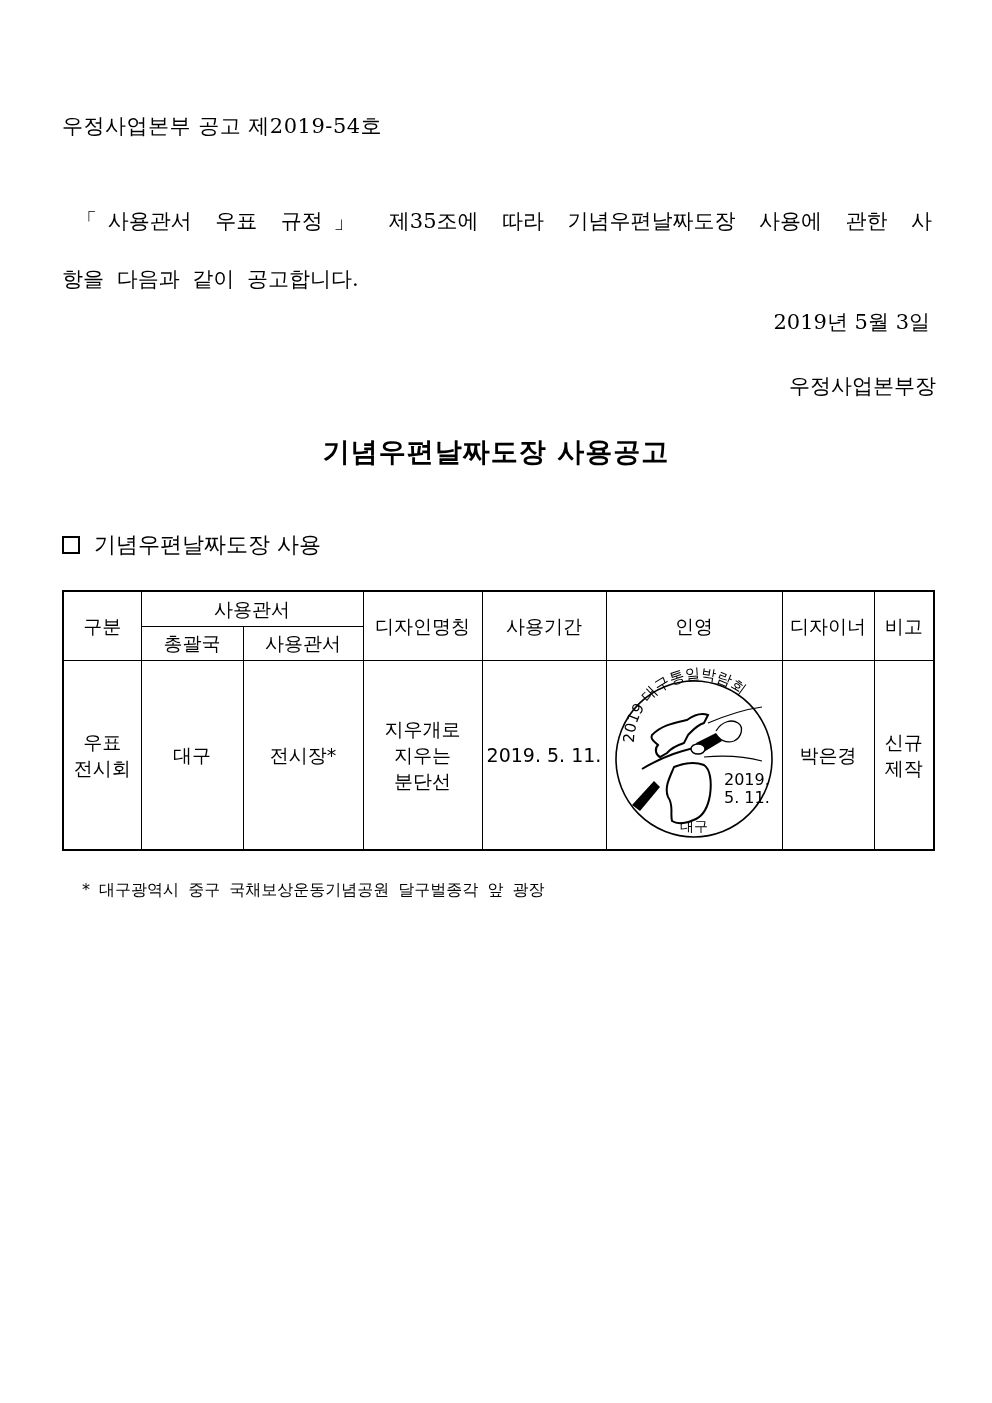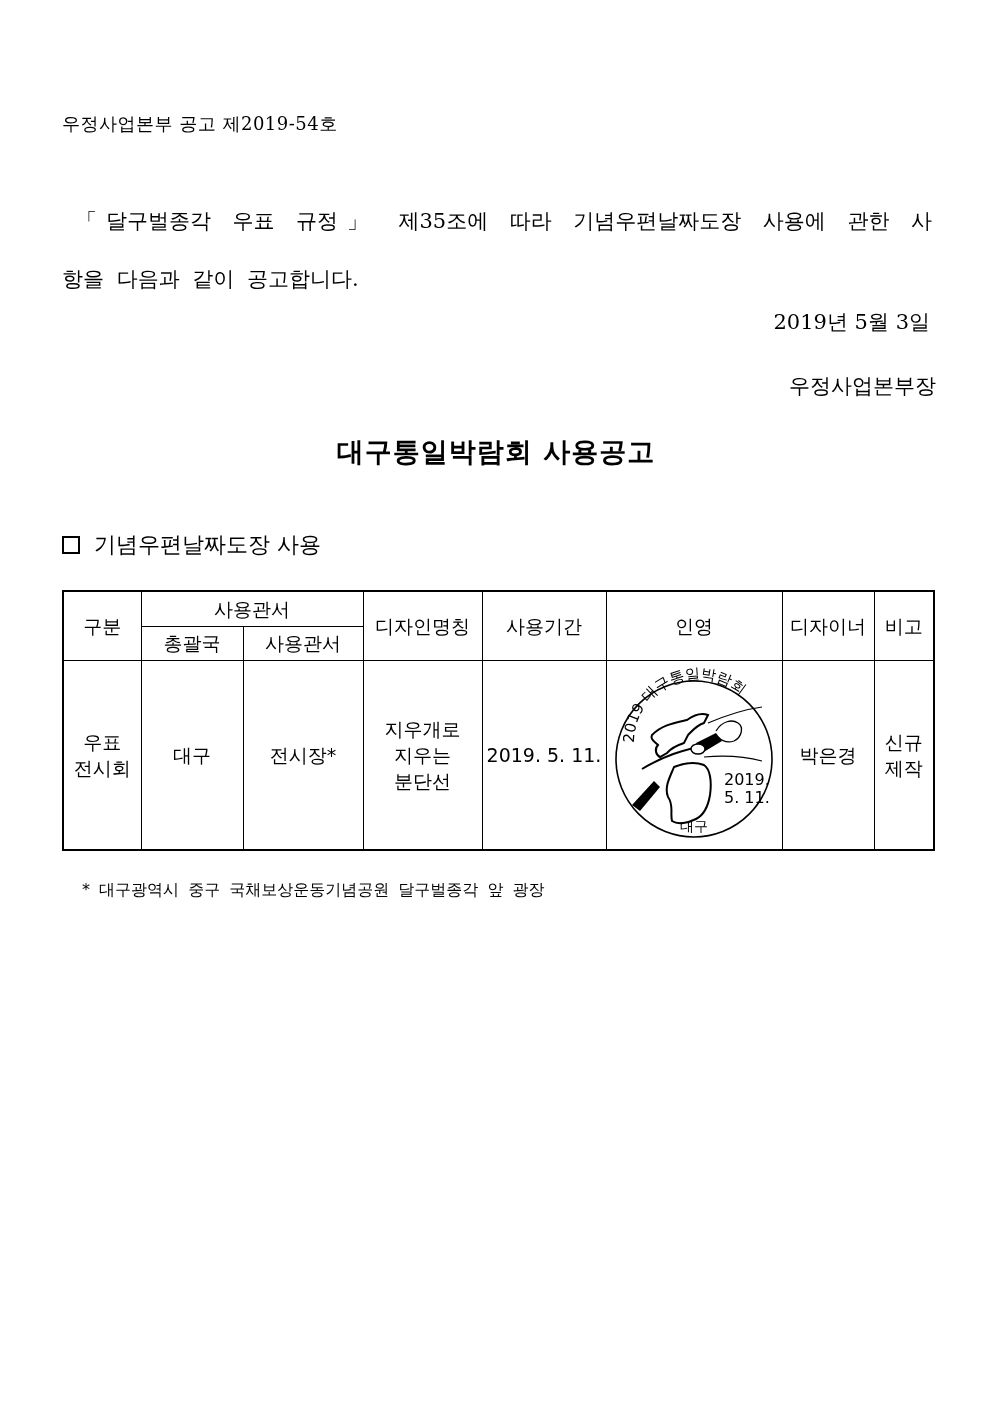--- a/index.html
+++ b/index.html
@@ -1,20 +1,20 @@
 <!DOCTYPE html>
 <html><head>
 <meta charset="utf-8">
 <style>
   html, body { margin: 0; padding: 0; background: #ffffff; }
   body { width: 992px; height: 1403px; position: relative; overflow: hidden; color: #000; }
   .serif { font-family: "DejaVu Serif", "Liberation Serif", serif; }
   .sans { font-family: "DejaVu Sans", "Liberation Sans", sans-serif; }
 
-  .doc-number { position: absolute; left: 62px; top: 112px; font-size: 18px; letter-spacing: 0.5px; }
+  .doc-number { position: absolute; left: 62px; top: 112px; font-size: 21px; letter-spacing: 0.5px; }
   .intro { position: absolute; left: 62px; top: 192px; width: 870px; font-size: 21px; line-height: 58px; text-align: justify; text-align-last: left; word-spacing: 6px; }
   .intro .l1 { display: block; text-align: justify; text-align-last: justify; padding-left: 14px; }
   .date { position: absolute; right: 62px; top: 308px; font-size: 21px; text-align: right; }
   .issuer { position: absolute; right: 56px; top: 372px; font-size: 21px; text-align: right; }
   .title { position: absolute; left: 0; width: 992px; top: 434px; text-align: center; font-size: 27px; font-weight: bold; letter-spacing: 1px; }
   .section { position: absolute; left: 62px; top: 530px; font-size: 22px; font-weight: normal; display: flex; align-items: center; }
   .section .box { width: 18px; height: 18px; border: 2px solid #000; margin-right: 14px; display: inline-block; box-sizing: border-box; }
 
   table.stamps { position: absolute; left: 62px; top: 590px; border-collapse: collapse; border: 2.5px solid #000; font-size: 19px; }
   table.stamps td, table.stamps th { border: 1.3px solid #000; text-align: center; vertical-align: middle; padding: 0; font-weight: normal; line-height: 26px; }
@@ -24,28 +24,28 @@
 
   .footnote { position: absolute; left: 82px; top: 880px; font-size: 16px; word-spacing: 4px; }
   .postmark { display: block; margin: 0 auto; }
 </style>
 </head>
 <body>
 
 <div class="doc-number serif">우정사업본부 공고 제2019-54호</div>
 
 <div class="intro serif">
-  <span class="l1">「달구벌종각 우표 규정」 제35조에 따라 기념우편날짜도장 사용에 관한 사</span>
+  <span class="l1">「사용관서 우표 규정」 제35조에 따라 기념우편날짜도장 사용에 관한 사</span>
   <span>항을 다음과 같이 공고합니다.</span>
 </div>
 
 <div class="date serif">2019년 5월 3일</div>
 <div class="issuer serif">우정사업본부장</div>
 
-<div class="title sans">대구통일박람회 사용공고</div>
+<div class="title sans">기념우편날짜도장 사용공고</div>
 
 <div class="section sans">
   <span class="box"></span>
   <span>기념우편날짜도장 사용</span>
 </div>
 
 <table class="stamps sans">
   <colgroup>
     <col style="width:78px">
       <col style="width:102px">

